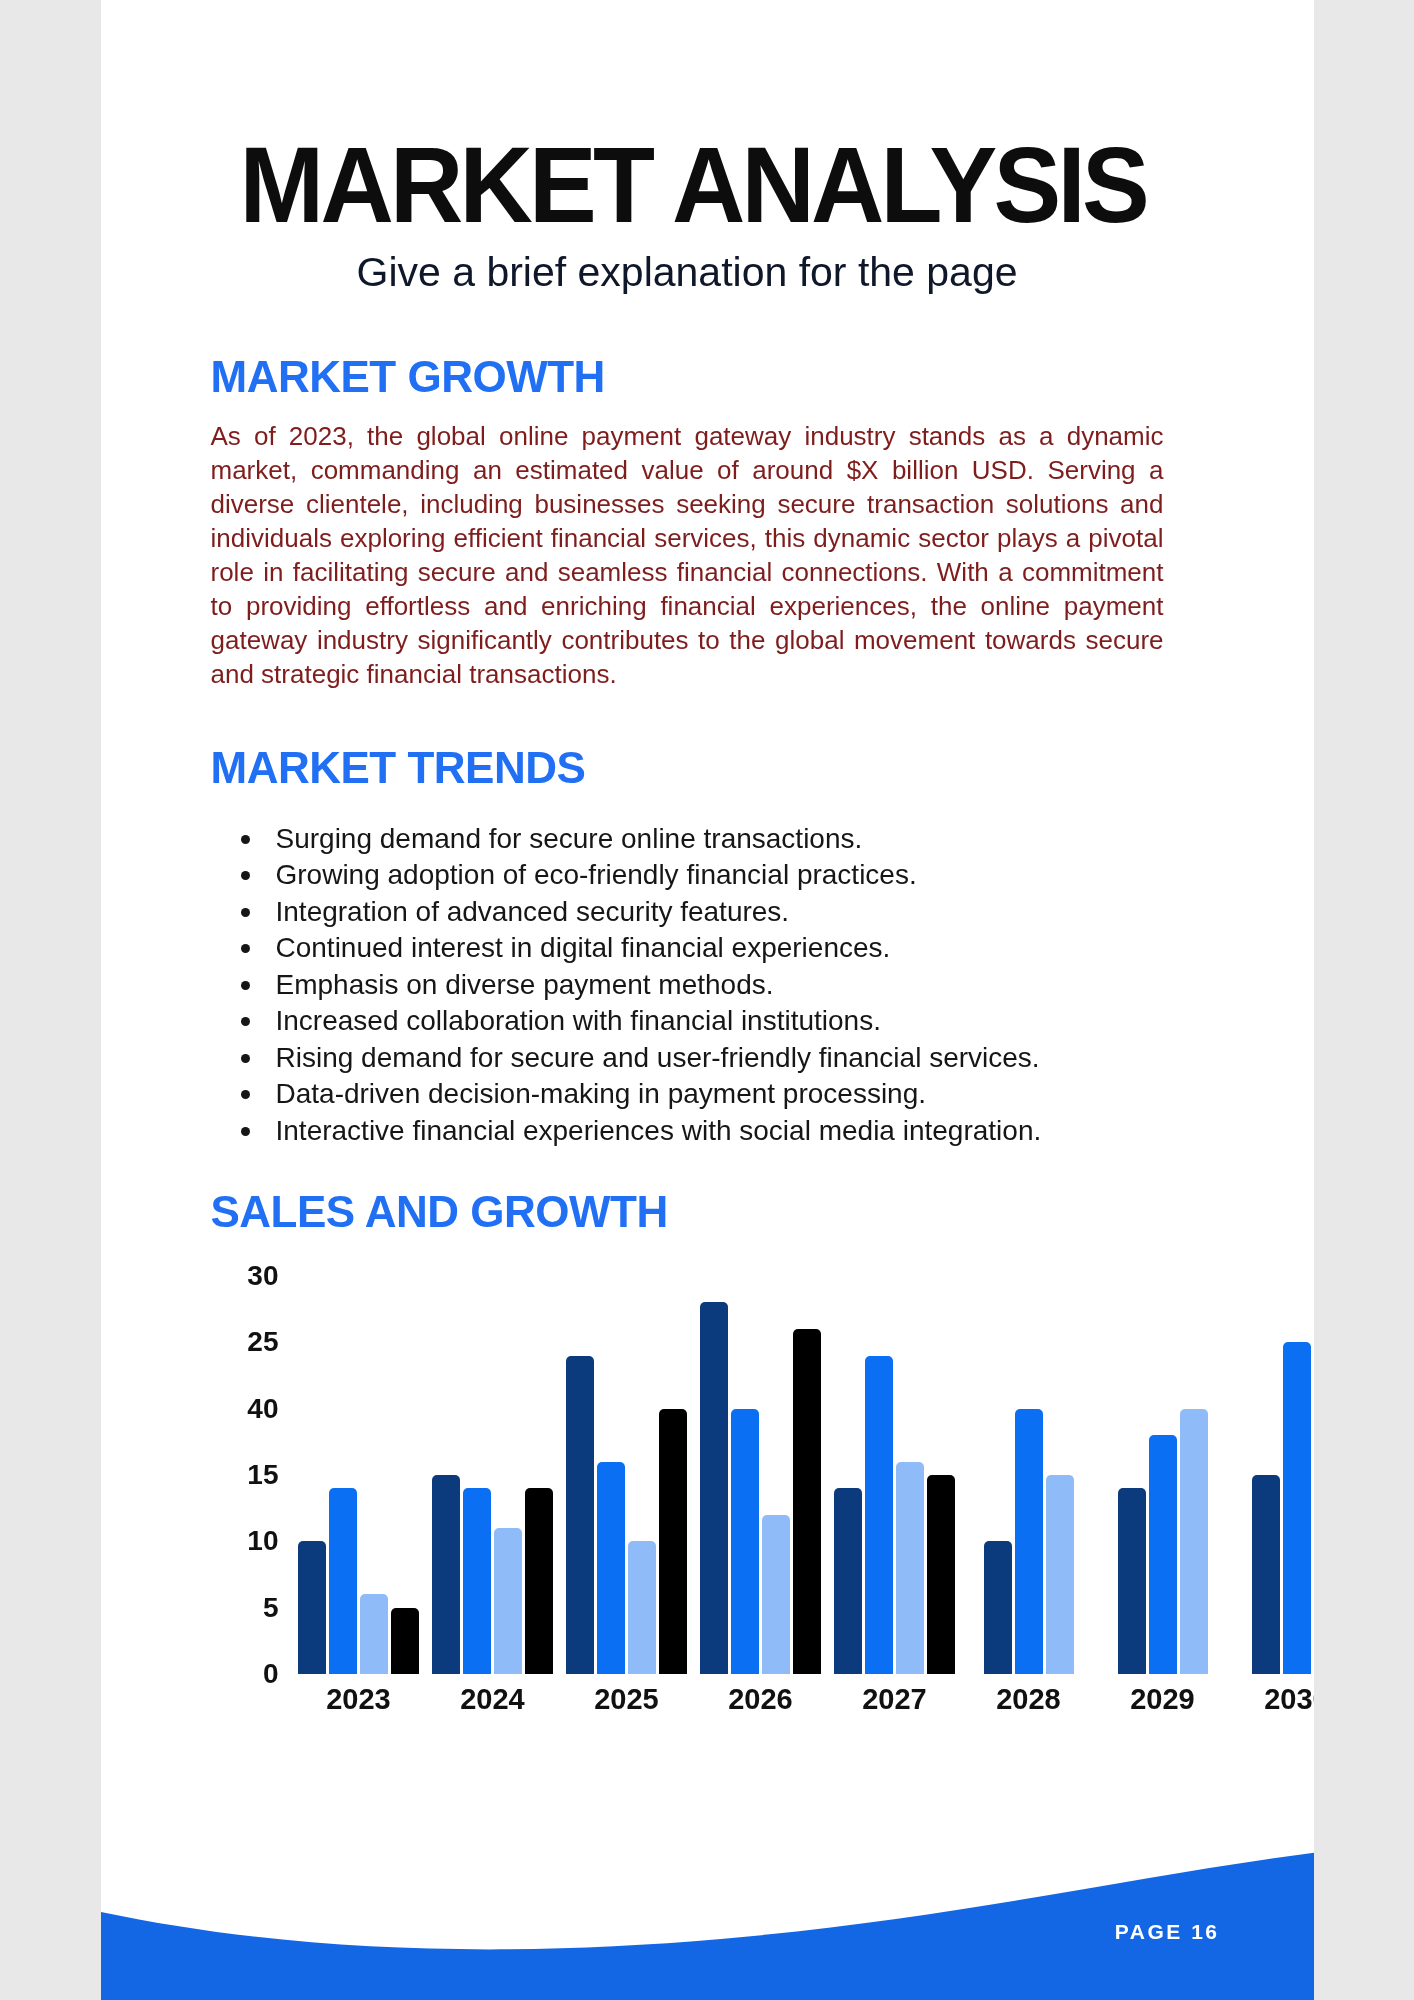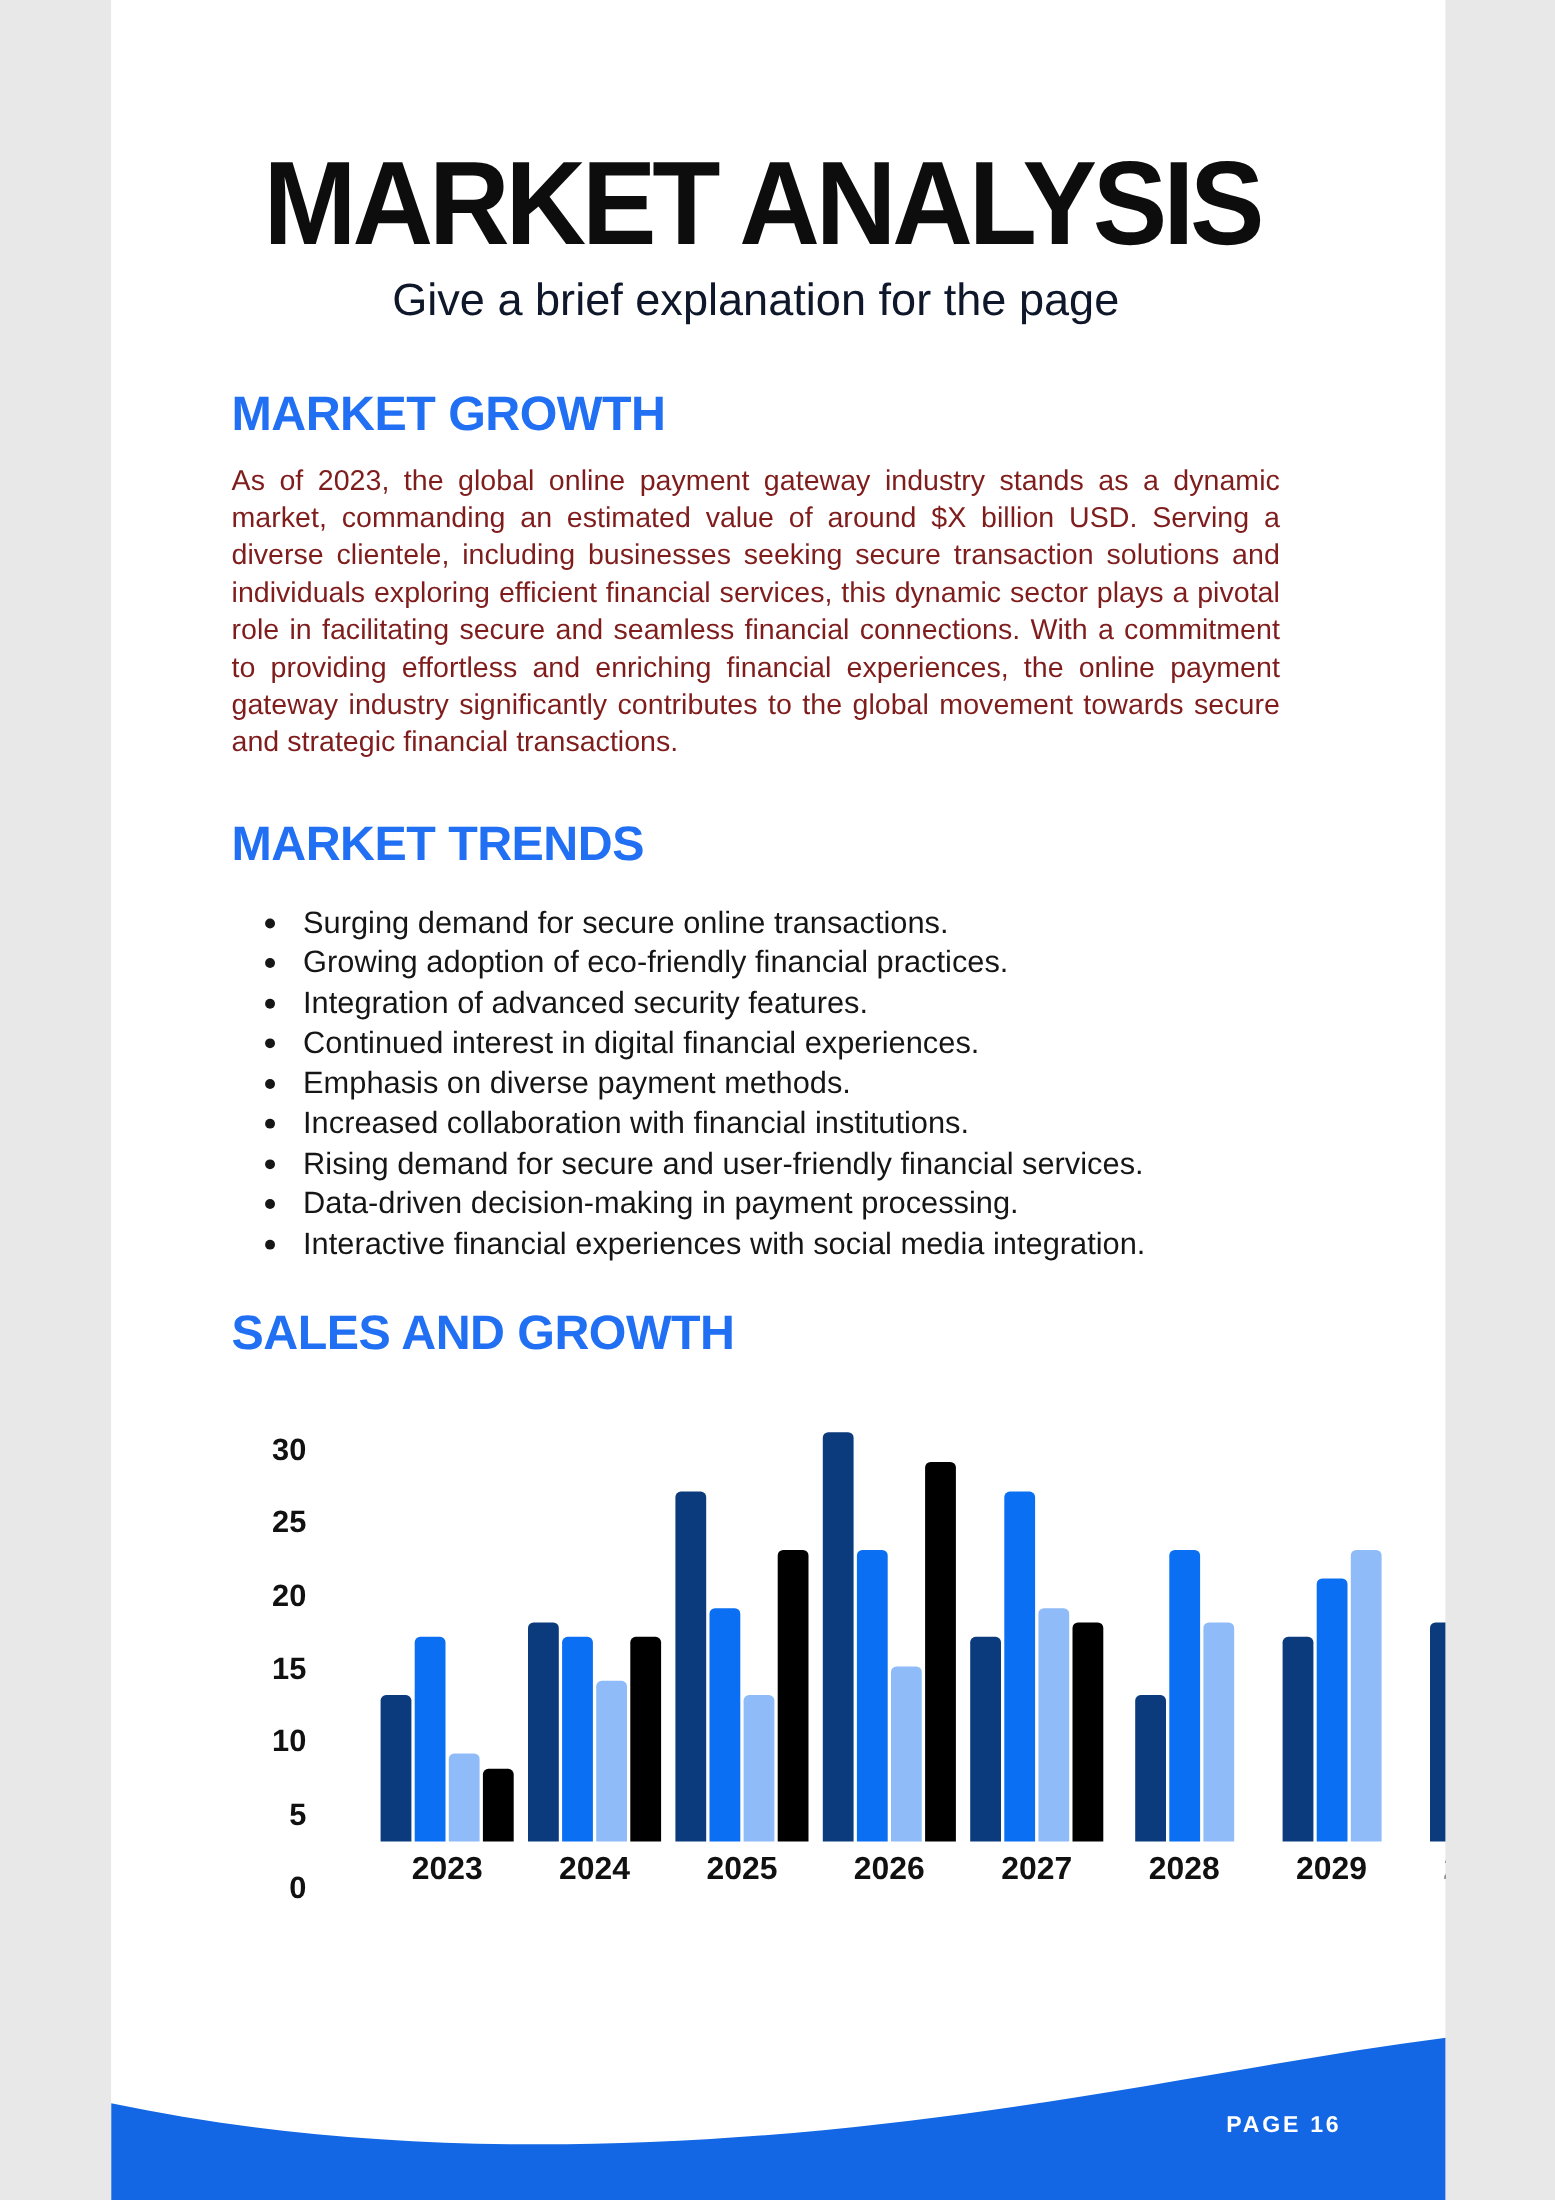--- a/index.html
+++ b/index.html
@@ -79,22 +79,20 @@
     width: 9px;
     height: 9px;
     border-radius: 50%;
     background: #161616;
   }
 
   
   .chart {
     margin-top: 38px;
     display: flex;
-    align-items: flex-end;
-    gap: 48px;
   }
   .y-axis {
     position: relative;
     width: 68px;
     height: 398px;
     margin-right: 13px;
     flex: 0 0 68px;
   }
   .y-tick {
     position: absolute;
@@ -189,21 +187,21 @@
       <li>Data-driven decision-making in payment processing.</li>
       <li>Interactive financial experiences with social media integration.</li>
     </ul>
 
     <div class="section-heading h-sales">SALES AND GROWTH</div>
 
     <div class="chart">
       <div class="y-axis">
         <div class="y-tick">30</div>
         <div class="y-tick">25</div>
-        <div class="y-tick">20</div>
+        <div class="y-tick">40</div>
         <div class="y-tick">15</div>
         <div class="y-tick">10</div>
         <div class="y-tick">5</div>
         <div class="y-tick">0</div>
       </div>
       <div class="plot-wrap">
         <div class="plot">
             <div class="bar-group">
               <div class="bar" style="height: 132.667px; background: rgb(11, 59, 125);"></div>
               <div class="bar" style="height: 185.733px; background: rgb(10, 111, 242);"></div>

